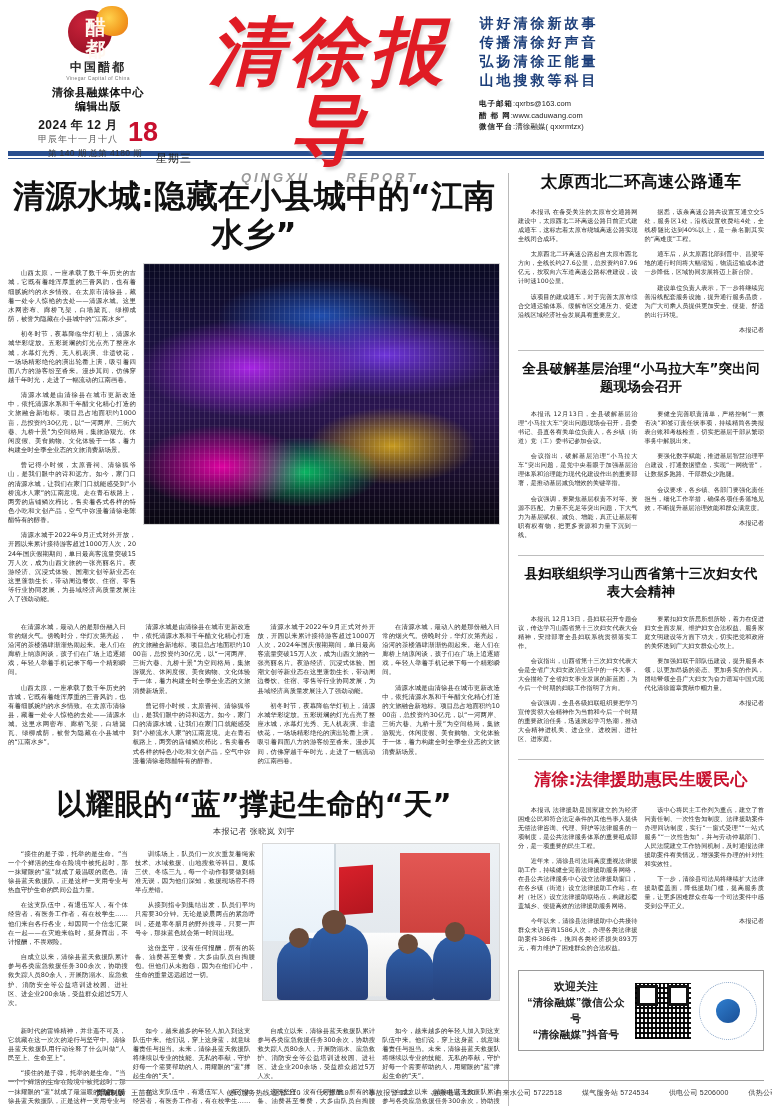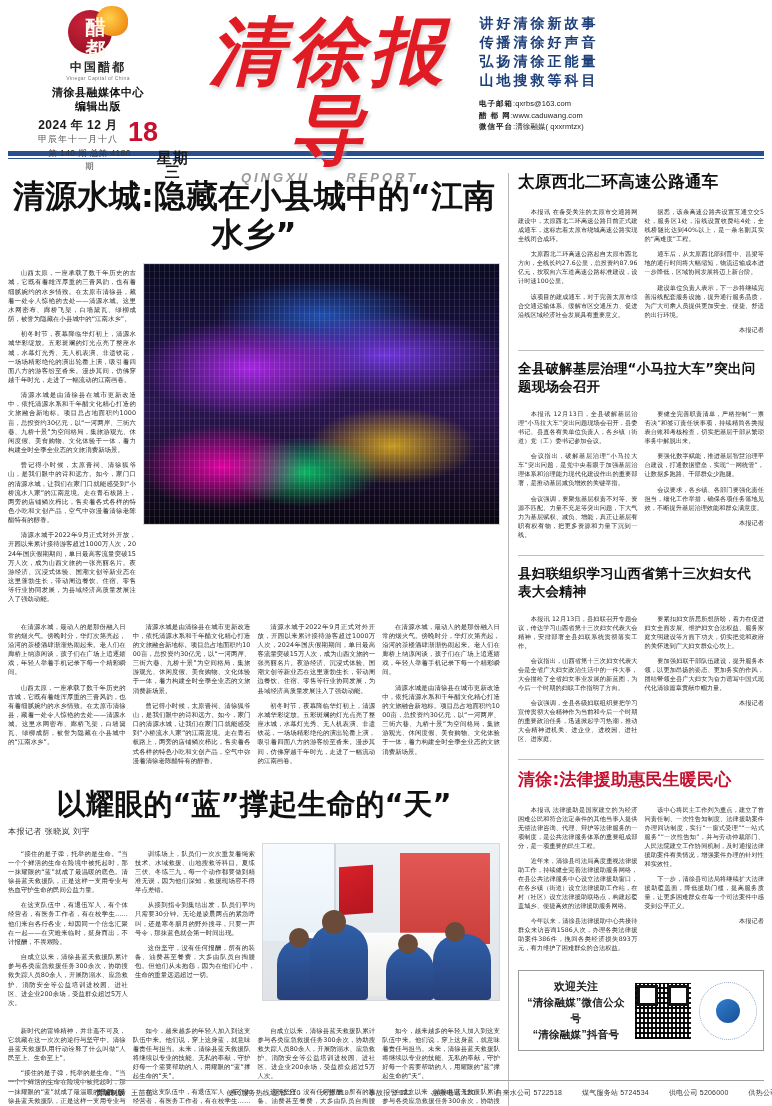--- a/index.html
+++ b/index.html
@@ -115,22 +115,22 @@
     line-height: 13px;
   }
   .big-day {
     font-size: 27px;
     font-weight: bold;
     color: #c8102e;
     line-height: 26px;
     font-family: "Liberation Sans", sans-serif;
   }
   .weekday {
-    font-size: 15px;
-    font-weight: bold;
+    font-size: 11px;
+    font-weight: normal;
     letter-spacing: 1px;
     line-height: 14px;
     margin-top: 4px;
   }
   .bottom-row {
     display: flex;
     align-items: flex-start;
     justify-content: center;
     gap: 14px;
     margin-top: 1px;
@@ -242,31 +242,32 @@
   h1.lead-headline-2 {
     font-size: 29px;
     line-height: 36px;
     font-weight: bold;
     margin: 14px 0 4px 0;
     text-align: center;
     font-family: "DejaVu Sans", sans-serif;
     color: #111;
   }
   .byline {
-    text-align: left;
+    text-align: center;
     font-size: 8px;
     color: #333;
     letter-spacing: 0.5px;
     margin-bottom: 6px;
   }
 
   h2.right-headline {
     font-size: 16.5px;
     line-height: 22px;
     font-weight: bold;
+    text-align: center;
     margin: 2px 0 8px 0;
     letter-spacing: 0.2px;
     color: #111;
     font-family: "DejaVu Sans", sans-serif;
   }
   h2.right-headline.sm {
     font-size: 13.5px;
     line-height: 18px;
   }
   h2.right-headline.red {

